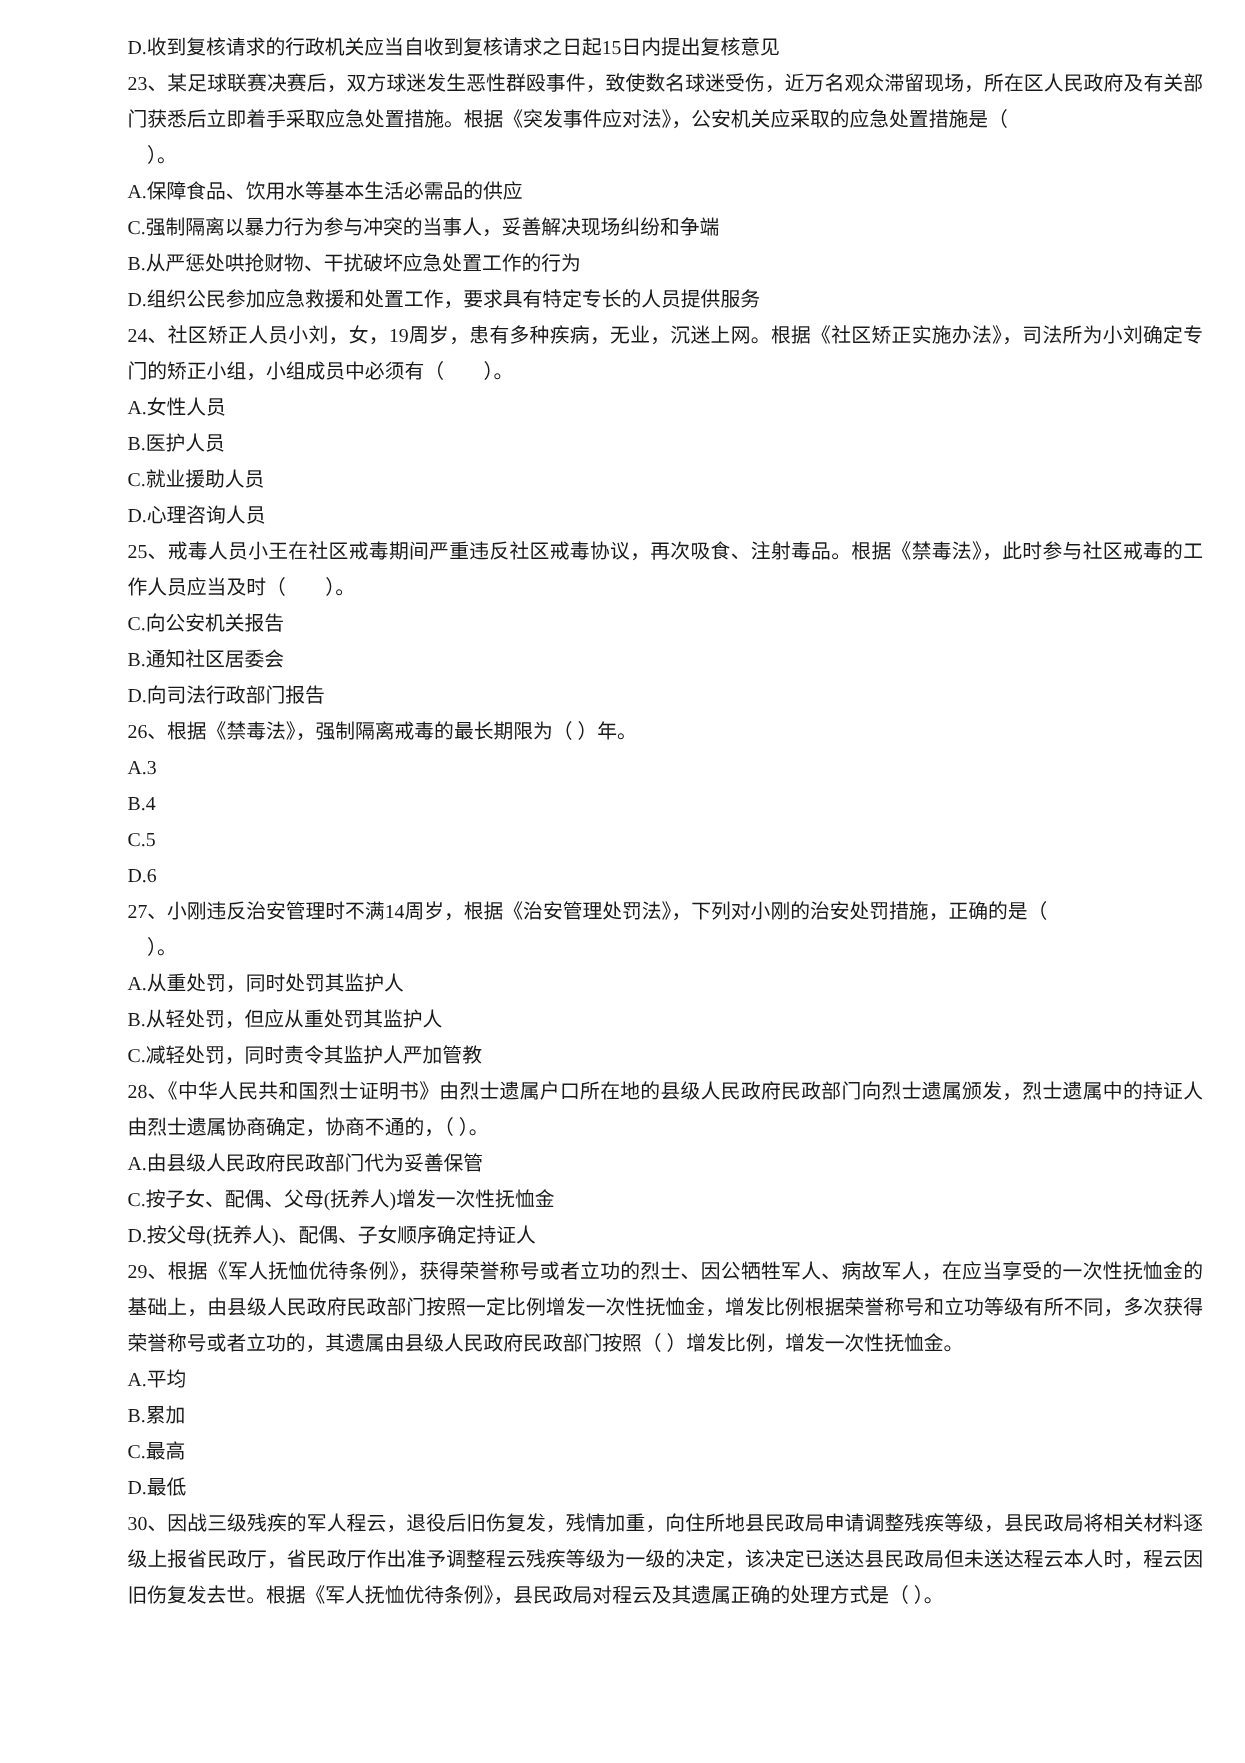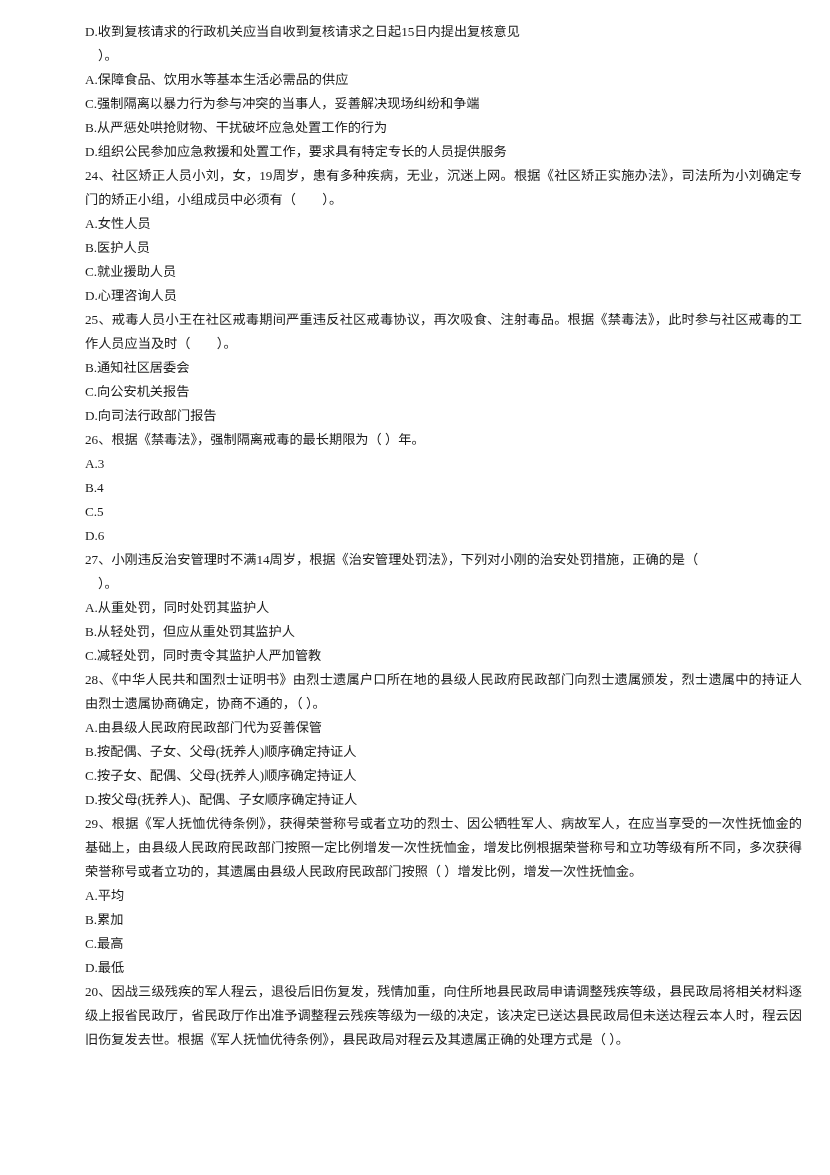--- a/index.html
+++ b/index.html
@@ -64,39 +64,40 @@
 </head>
 <body>
 
 <div id="paper">
 
   <div class="q-block">
     <p class="opt"><span class="optletter">D</span><span>.</span><span>收到复核请求的行政机关应当自收到复核请求之日起15日内提出复核意见</span></p>
   </div>
 
   <div class="q-block">
+    <p class="q-body"><span>23、</span><span>某足球联赛决赛后，双方球迷发生恶性群殴事件，致使数名球迷受伤，近万名观众滞留现场，所在区人民政府及有关部门获悉后立即着手采取应急处置措施。根据《突发事件应对法》，公安机关应采取的应急处置措施是（</span></p>
     <p class="tail">）。</p>
     <p class="opt"><span class="optletter">A</span><span>.</span><span>保障食品、饮用水等基本生活必需品的供应</span></p>
     <p class="opt"><span class="optletter">C</span><span>.</span><span>强制隔离以暴力行为参与冲突的当事人，妥善解决现场纠纷和争端</span></p>
     <p class="opt"><span class="optletter">B</span><span>.</span><span>从严惩处哄抢财物、干扰破坏应急处置工作的行为</span></p>
     <p class="opt"><span class="optletter">D</span><span>.</span><span>组织公民参加应急救援和处置工作，要求具有特定专长的人员提供服务</span></p>
   </div>
 
   <div class="q-block">
     <p class="q-body"><span>24、</span><span>社区矫正人员小刘，女，19周岁，患有多种疾病，无业，沉迷上网。根据《社区矫正实施办法》，司法所为小刘确定专门的矫正小组，小组成员中必须有（　　）。</span></p>
     <p class="opt"><span class="optletter">A</span><span>.</span><span>女性人员</span></p>
     <p class="opt"><span class="optletter">B</span><span>.</span><span>医护人员</span></p>
     <p class="opt"><span class="optletter">C</span><span>.</span><span>就业援助人员</span></p>
     <p class="opt"><span class="optletter">D</span><span>.</span><span>心理咨询人员</span></p>
   </div>
 
   <div class="q-block">
     <p class="q-body"><span>25、</span><span>戒毒人员小王在社区戒毒期间严重违反社区戒毒协议，再次吸食、注射毒品。根据《禁毒法》，此时参与社区戒毒的工作人员应当及时（　　）。</span></p>
+    <p class="opt"><span class="optletter">C</span><span>.</span><span>向公安机关报告</span></p>
     <p class="opt"><span class="optletter">B</span><span>.</span><span>通知社区居委会</span></p>
-    <p class="opt"><span class="optletter">C</span><span>.</span><span>向公安机关报告</span></p>
     <p class="opt"><span class="optletter">D</span><span>.</span><span>向司法行政部门报告</span></p>
   </div>
 
   <div class="q-block">
     <p class="q-body"><span>26、</span><span>根据《禁毒法》，强制隔离戒毒的最长期限为（ ）年。</span></p>
     <p class="opt"><span class="optletter">A</span><span>.</span><span>3</span></p>
     <p class="opt"><span class="optletter">B</span><span>.</span><span>4</span></p>
     <p class="opt"><span class="optletter">C</span><span>.</span><span>5</span></p>
     <p class="opt"><span class="optletter">D</span><span>.</span><span>6</span></p>
   </div>
@@ -105,30 +106,29 @@
     <p class="q-body"><span>27、</span><span>小刚违反治安管理时不满14周岁，根据《治安管理处罚法》，下列对小刚的治安处罚措施，正确的是（</span></p>
     <p class="tail">）。</p>
     <p class="opt"><span class="optletter">A</span><span>.</span><span>从重处罚，同时处罚其监护人</span></p>
     <p class="opt"><span class="optletter">B</span><span>.</span><span>从轻处罚，但应从重处罚其监护人</span></p>
     <p class="opt"><span class="optletter">C</span><span>.</span><span>减轻处罚，同时责令其监护人严加管教</span></p>
   </div>
 
   <div class="q-block">
     <p class="q-body"><span>28、</span><span>《中华人民共和国烈士证明书》由烈士遗属户口所在地的县级人民政府民政部门向烈士遗属颁发，烈士遗属中的持证人由烈士遗属协商确定，协商不通的，（ ）。</span></p>
     <p class="opt"><span class="optletter">A</span><span>.</span><span>由县级人民政府民政部门代为妥善保管</span></p>
-    <p class="opt"><span class="optletter">B</span><span>.</span><span>按配偶、子女、父母(抚养人)顺序确定持证人</span></p>
-    <p class="opt"><span class="optletter">C</span><span>.</span><span>按子女、配偶、父母(抚养人)顺序确定持证人</span></p>
+    <p class="opt"><span class="optletter">C</span><span>.</span><span>按子女、配偶、父母(抚养人)增发一次性抚恤金</span></p>
     <p class="opt"><span class="optletter">D</span><span>.</span><span>按父母(抚养人)、配偶、子女顺序确定持证人</span></p>
   </div>
 
   <div class="q-block">
     <p class="q-body"><span>29、</span><span>根据《军人抚恤优待条例》，获得荣誉称号或者立功的烈士、因公牺牲军人、病故军人，在应当享受的一次性抚恤金的基础上，由县级人民政府民政部门按照一定比例增发一次性抚恤金，增发比例根据荣誉称号和立功等级有所不同，多次获得荣誉称号或者立功的，其遗属由县级人民政府民政部门按照（ ）增发比例，增发一次性抚恤金。</span></p>
     <p class="opt"><span class="optletter">A</span><span>.</span><span>平均</span></p>
     <p class="opt"><span class="optletter">B</span><span>.</span><span>累加</span></p>
     <p class="opt"><span class="optletter">C</span><span>.</span><span>最高</span></p>
     <p class="opt"><span class="optletter">D</span><span>.</span><span>最低</span></p>
   </div>
 
   <div class="q-block">
-    <p class="q-body"><span>20、</span><span>因战三级残疾的军人程云，退役后旧伤复发，残情加重，向住所地县民政局申请调整残疾等级，县民政局将相关材料逐级上报省民政厅，省民政厅作出准予调整程云残疾等级为一级的决定，该决定已送达县民政局但未送达程云本人时，程云因旧伤复发去世。根据《军人抚恤优待条例》，县民政局对程云及其遗属正确的处理方式是（ ）。</span></p>
+    <p class="q-body"><span>30、</span><span>因战三级残疾的军人程云，退役后旧伤复发，残情加重，向住所地县民政局申请调整残疾等级，县民政局将相关材料逐级上报省民政厅，省民政厅作出准予调整程云残疾等级为一级的决定，该决定已送达县民政局但未送达程云本人时，程云因旧伤复发去世。根据《军人抚恤优待条例》，县民政局对程云及其遗属正确的处理方式是（ ）。</span></p>
   </div>
 
 </div>
 
 </body></html>

